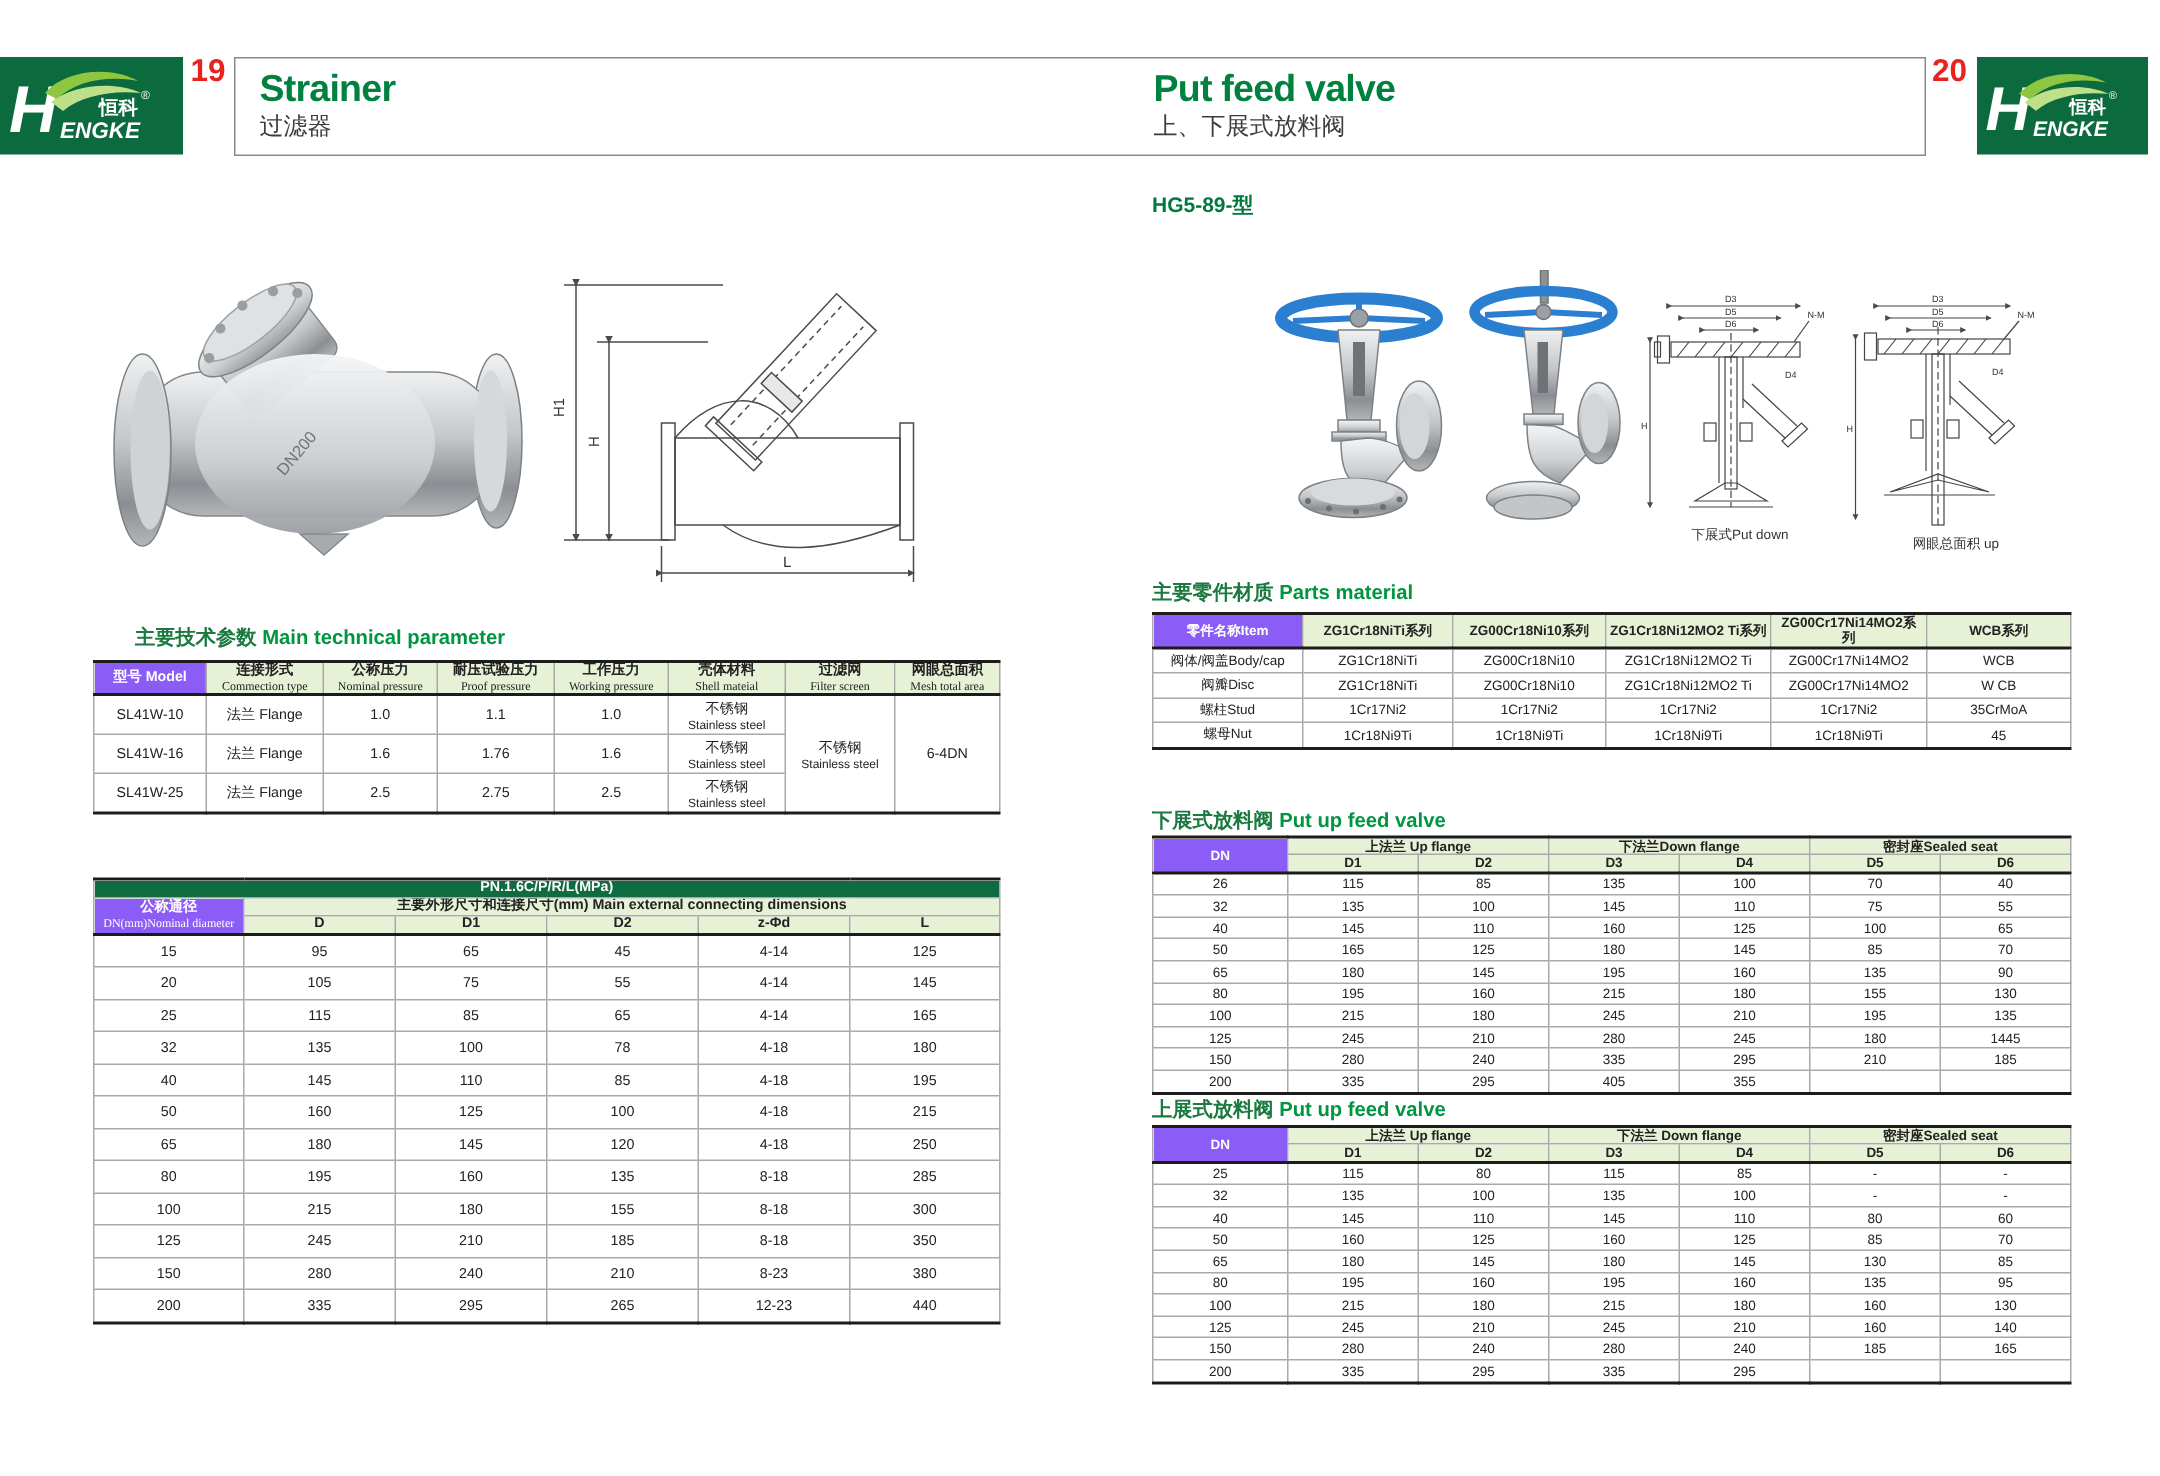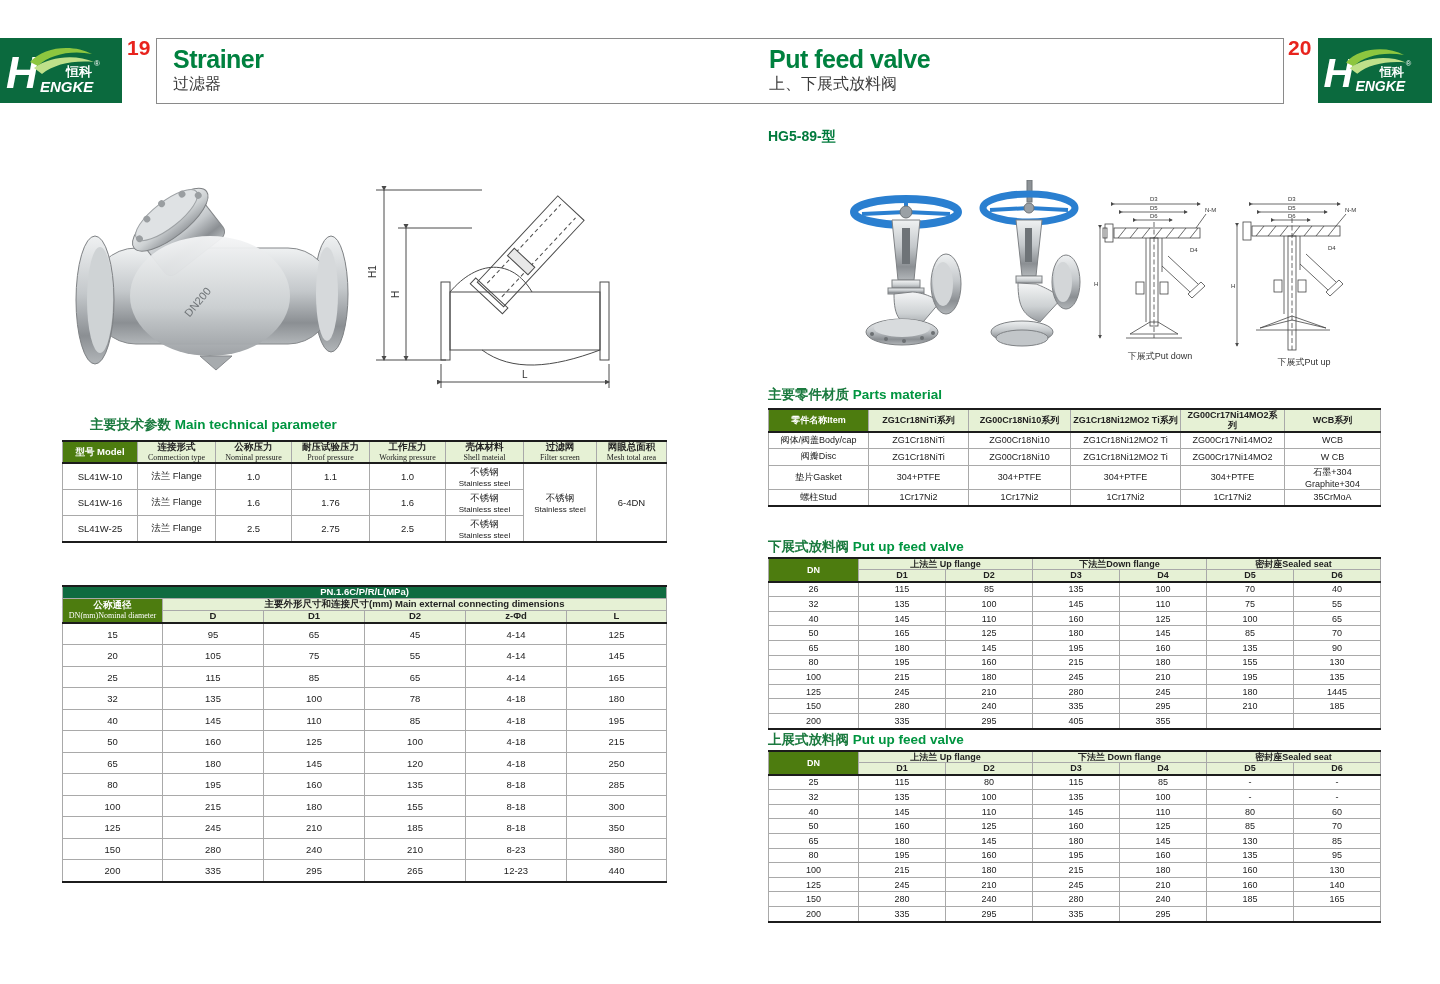--- a/index.html
+++ b/index.html
@@ -30,21 +30,21 @@
 
   .model-code{font-size:14px;font-weight:bold;color:#007a3c;}
 
   
   table{border-collapse:collapse;table-layout:fixed;background:#fff;}
   .tbl{border-top:2.5px solid #1c1c1c;border-bottom:2.5px solid #1c1c1c;}
   .tbl th,.tbl td{border:1px solid #a9a9a9;text-align:center;vertical-align:middle;padding:0 2px;overflow:hidden;}
   .tbl thead{border-bottom:2px solid #1c1c1c;}
   .tbl th{background:#e6f1d5;font-weight:bold;font-size:9.5px;line-height:1.15;}
   .tbl th .en{font-weight:normal;font-size:8px;display:block;font-family:Liberation Serif, serif;}
-  .tbl th.dk,.tbl td.dk{background:#4d7c0f;color:#fff;}
+  .tbl th.dk,.tbl td.dk{background:#8b5cf6;color:#fff;}
   .tbl th.pn{background:#0f6b40;color:#fff;font-size:9.5px;}
   .tbl td{font-size:9.5px;}
   .tbl td .sub{display:block;font-size:8px;}
 
   .tech td{height:25px;text-align:center;}
   .dim td{height:20.5px;}
   .parts td{height:15.5px;font-size:9px;}
   .dn td{height:13.6px;font-size:9px;}
   .dn th{font-size:9px;}
   .parts th{font-size:9px;}
@@ -461,21 +461,21 @@
     <line x1="9" y1="38" x2="9" y2="158" marker-start="url(#ar)" marker-end="url(#ar)"></line>
     <line x1="108" y1="38" x2="118" y2="26"></line>
     <text x="60" y="13" font-size="6" fill="#333" stroke="none">D3</text>
     <text x="60" y="22" font-size="6" fill="#333" stroke="none">D5</text>
     <text x="60" y="30" font-size="6" fill="#333" stroke="none">D6</text>
     <text x="117" y="24" font-size="6" fill="#333" stroke="none">N-M</text>
     <text x="100" y="62" font-size="6" fill="#333" stroke="none">D4</text>
     <text x="3" y="100" font-size="6" fill="#333" stroke="none">H</text>
   </svg>
 </div>
-<div class="abs caption" style="left:1244px;top:356px;width:120px;">下展式Put up</div>
+<div class="abs caption" style="left:1244px;top:356px;width:120px;">网眼总面积 up</div>
 
 <div class="abs sec" style="left:768px;top:386px;">
   <span class="cn">主要零件材质</span>
   <span class="en">Parts material</span>
 </div>
 
 <table class="abs tbl parts" style="left:768px;top:408px;width:612px;">
   <colgroup>
       <col style="width:100px">
       <col style="width:100px">
@@ -505,34 +505,34 @@
       </tr>
       <tr>
         <td>阀瓣Disc</td>
         <td>ZG1Cr18NiTi</td>
         <td>ZG00Cr18Ni10</td>
         <td>ZG1Cr18Ni12MO2 Ti</td>
         <td>ZG00Cr17Ni14MO2</td>
         <td>W CB</td>
       </tr>
       <tr>
-        <td>垫片Gasket</td>
-        <td>304+PTFE</td>
-        <td>304+PTFE</td>
-        <td>304+PTFE</td>
-        <td>304+PTFE</td>
-        <td>石墨+304 Graphite+304</td>
-      </tr>
-      <tr>
         <td>螺柱Stud</td>
         <td>1Cr17Ni2</td>
         <td>1Cr17Ni2</td>
         <td>1Cr17Ni2</td>
         <td>1Cr17Ni2</td>
         <td>35CrMoA</td>
+      </tr>
+      <tr>
+        <td>螺母Nut</td>
+        <td>1Cr18Ni9Ti</td>
+        <td>1Cr18Ni9Ti</td>
+        <td>1Cr18Ni9Ti</td>
+        <td>1Cr18Ni9Ti</td>
+        <td>45</td>
       </tr>
     </tbody>
 </table>
 
 <div class="abs sec" style="left:768px;top:538px;">
   <span class="cn">下展式放料阀</span>
   <span class="en">Put up feed valve</span>
 </div>
 
 <table class="abs tbl dn" style="left:768px;top:557px;width:612px;">

